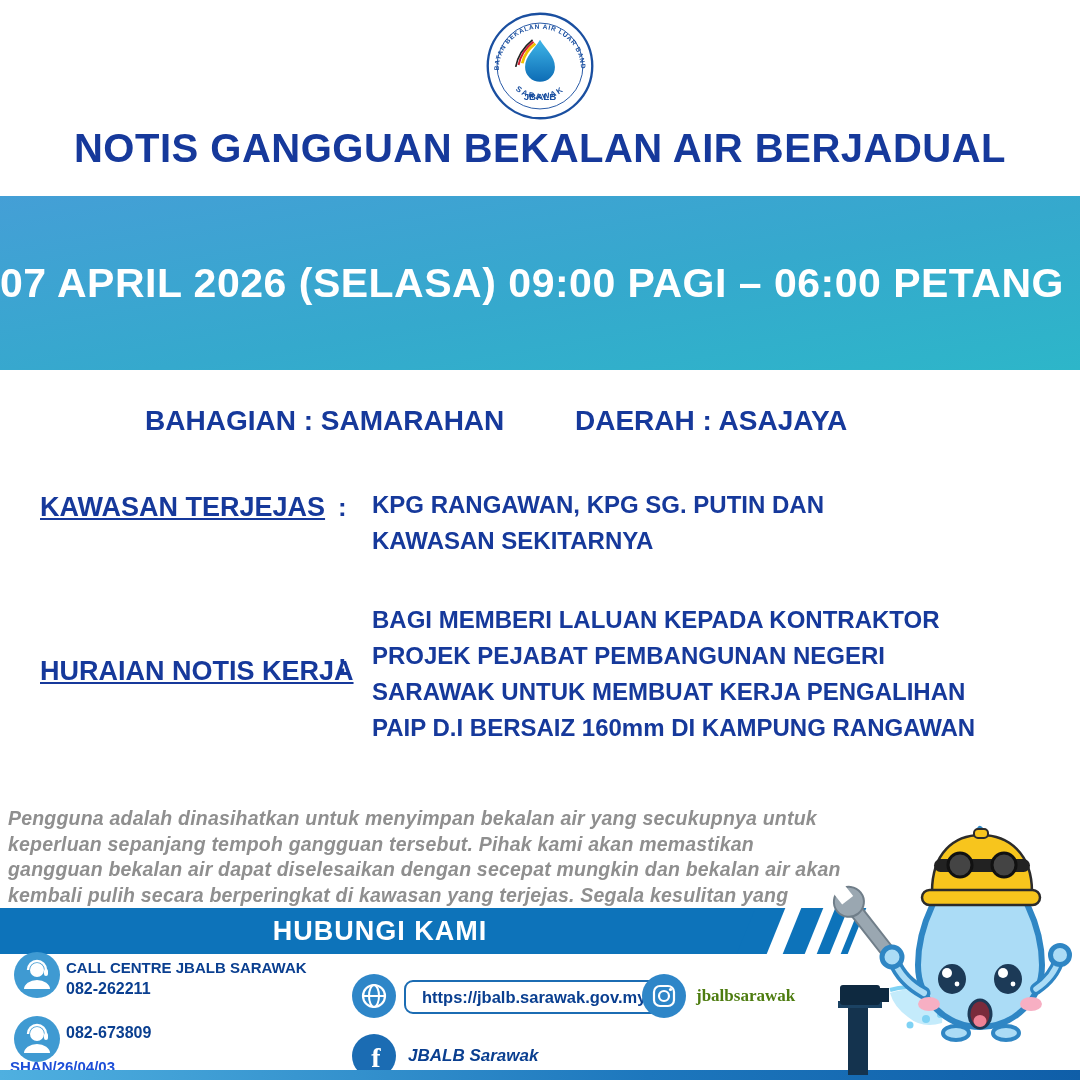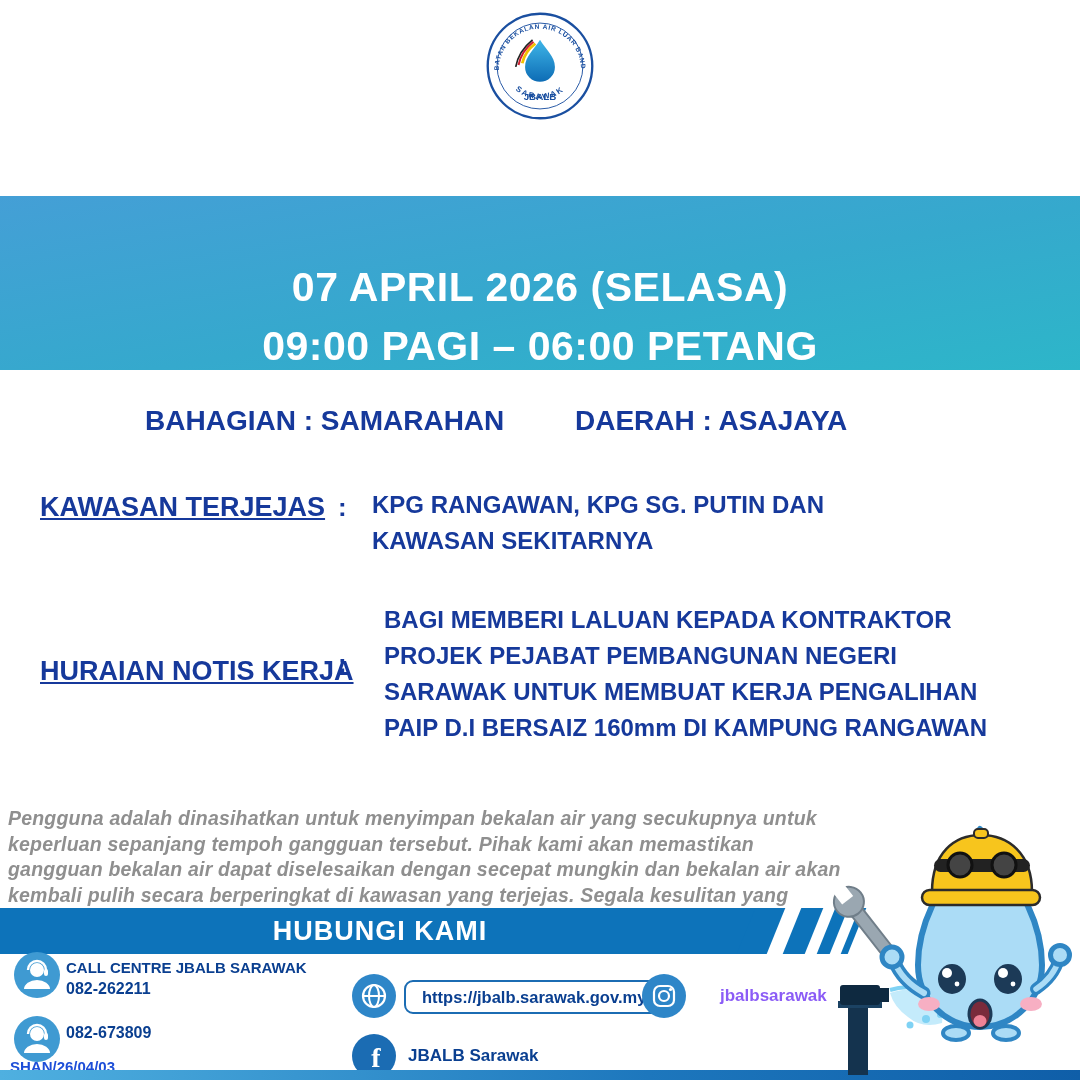--- a/index.html
+++ b/index.html
@@ -11,36 +11,36 @@
   }
   .logo { position:absolute; left:484px; top:10px; width:112px; height:112px; }
   .title {
     position:absolute; top:126px; left:0; width:100%;
     text-align:center; font-size:40px; font-weight:800;
     color:#16399b; letter-spacing:0.5px;
   }
   .banner {
     position:absolute; top:196px; left:0; width:1080px; height:174px;
     background:linear-gradient(170deg,#449fd6 0%,#35a9cd 55%,#2db6c9 100%);
-    color:#ffffff; display:flex; flex-direction:column;
-    justify-content:flex-end; align-items:center; gap:12px;
+    color:#ffffff; display:flex; flex-direction:row;
+    justify-content:flex-start; align-items:center; gap:12px;
     font-size:41px; font-weight:800; letter-spacing:0.5px;
   }
   .region { position:absolute; top:405px; font-size:28px; font-weight:800; color:#16399b; }
   .region.bahagian { left:145px; }
   .region.daerah   { left:575px; }
   .fld-label { position:absolute; font-size:27px; font-weight:800; color:#16399b;text-decoration:underline; }
   .fld-colon { position:absolute; font-size:26px; font-weight:800; color:#16399b; }
   .fld-value { position:absolute; font-size:24px; font-weight:800; color:#16399b; line-height:1.5; }
   .kawasan-label { left:40px;  top:492px; }
   .kawasan-colon { left:338px; top:492px; }
   .kawasan-value { left:372px; top:487px; width:580px; }
   .huraian-label { left:40px;  top:656px; }
   .huraian-colon { left:338px; top:648px; }
-  .huraian-value { left:384px; top:602px; width:630px; }
+  .huraian-value { left:372px; top:602px; width:630px; }
   .disclaimer {
     position:absolute; left:8px; top:806px; width:838px;
     font-size:19.5px; font-style:italic; font-weight:600;
     color:#8f8f8f; line-height:1.32; letter-spacing:0.2px;
   }
   .contact-bar {
     position:absolute; left:0; top:908px; width:760px; height:46px;
     background:#0d73ba; color:#ffffff;
     display:flex; align-items:center; justify-content:center;
     font-size:27px; font-weight:800; letter-spacing:1px;
@@ -58,22 +58,22 @@
   .c-number { font-size:16px; font-weight:800; color:#0a3f90; line-height:1.35; }
   .contact-text { position:absolute; }
   .cc-text  { left:66px; top:958px; }
   .cl-text  { left:66px; top:1022px; }
   .url-pill {
     position:absolute; left:404px; top:980px; height:34px;
     border:2.5px solid #1b6cb3; border-radius:9px; padding:0 16px;
     line-height:30px; font-size:16.5px; font-weight:800; color:#0a3f90;
     background:#ffffff; white-space:nowrap;
   }
-  .ig-text { position:absolute; left:720px; top:986px; font-size:17px; font-weight:800; color:#8b5cf6; }
-  .fb-text { position:absolute; left:408px; top:1046px; font-size:17px; font-weight:800; color:#0a3f90; }
+  .ig-text { position:absolute; left:696px; top:986px; font-size:17px; font-weight:800; color:#4d7c0f;font-family:Liberation Serif, serif; }
+  .fb-text { position:absolute; left:408px; top:1046px; font-size:17px; font-weight:800; color:#0a3f90;font-style:italic; }
   .reference { position:absolute; left:10px; top:1058px; font-size:15px; font-weight:800; color:#1d4ed8; }
   .bottom-bar {
     position:absolute; left:0; top:1070px; width:1080px; height:10px;
     background:linear-gradient(90deg,#4fb0e0 0%,#1d77bd 60%,#0f5ea8 100%);
   }
   .mascot { position:absolute; left:828px; top:793px; width:250px; height:285px; }
 </style>
 </head>
 <body>
 
@@ -98,20 +98,21 @@
         <textPath href="#arcBot" startOffset="50%" text-anchor="middle">SARAWAK</textPath>
       </text>
       <path d="M41,57 q3,-13 14,-21" stroke="#f2c200" stroke-width="3" fill="none"></path>
       <path d="M37,59 q3,-15 16,-25" stroke="#cf2030" stroke-width="2.2" fill="none"></path>
       <path d="M34,61 q3,-17 18,-29" stroke="#222222" stroke-width="1.8" fill="none"></path>
       <path d="M60,32 C66,42 76,50 76,61 a16,16 0 1 1 -32,0 C44,50 54,42 60,32 Z" fill="url(#dropG)"></path>
       <text x="60" y="96" font-size="10.5" font-weight="bold" fill="#1a4fa0" text-anchor="middle" font-family="Liberation Sans, sans-serif">JBALB</text>
     </svg>
   </div>
 
+  <h1 class="title">NOTIS GANGGUAN BEKALAN AIR BERJADUAL</h1>
 
   <div class="banner">
     <div>07 APRIL 2026 (SELASA)</div>
     <div>09:00 PAGI – 06:00 PETANG</div>
   </div>
 
   <div class="region bahagian">BAHAGIAN : SAMARAHAN</div>
   <div class="region daerah">DAERAH : ASAJAYA</div>
 
   <div class="fld-label kawasan-label">KAWASAN TERJEJAS</div>

